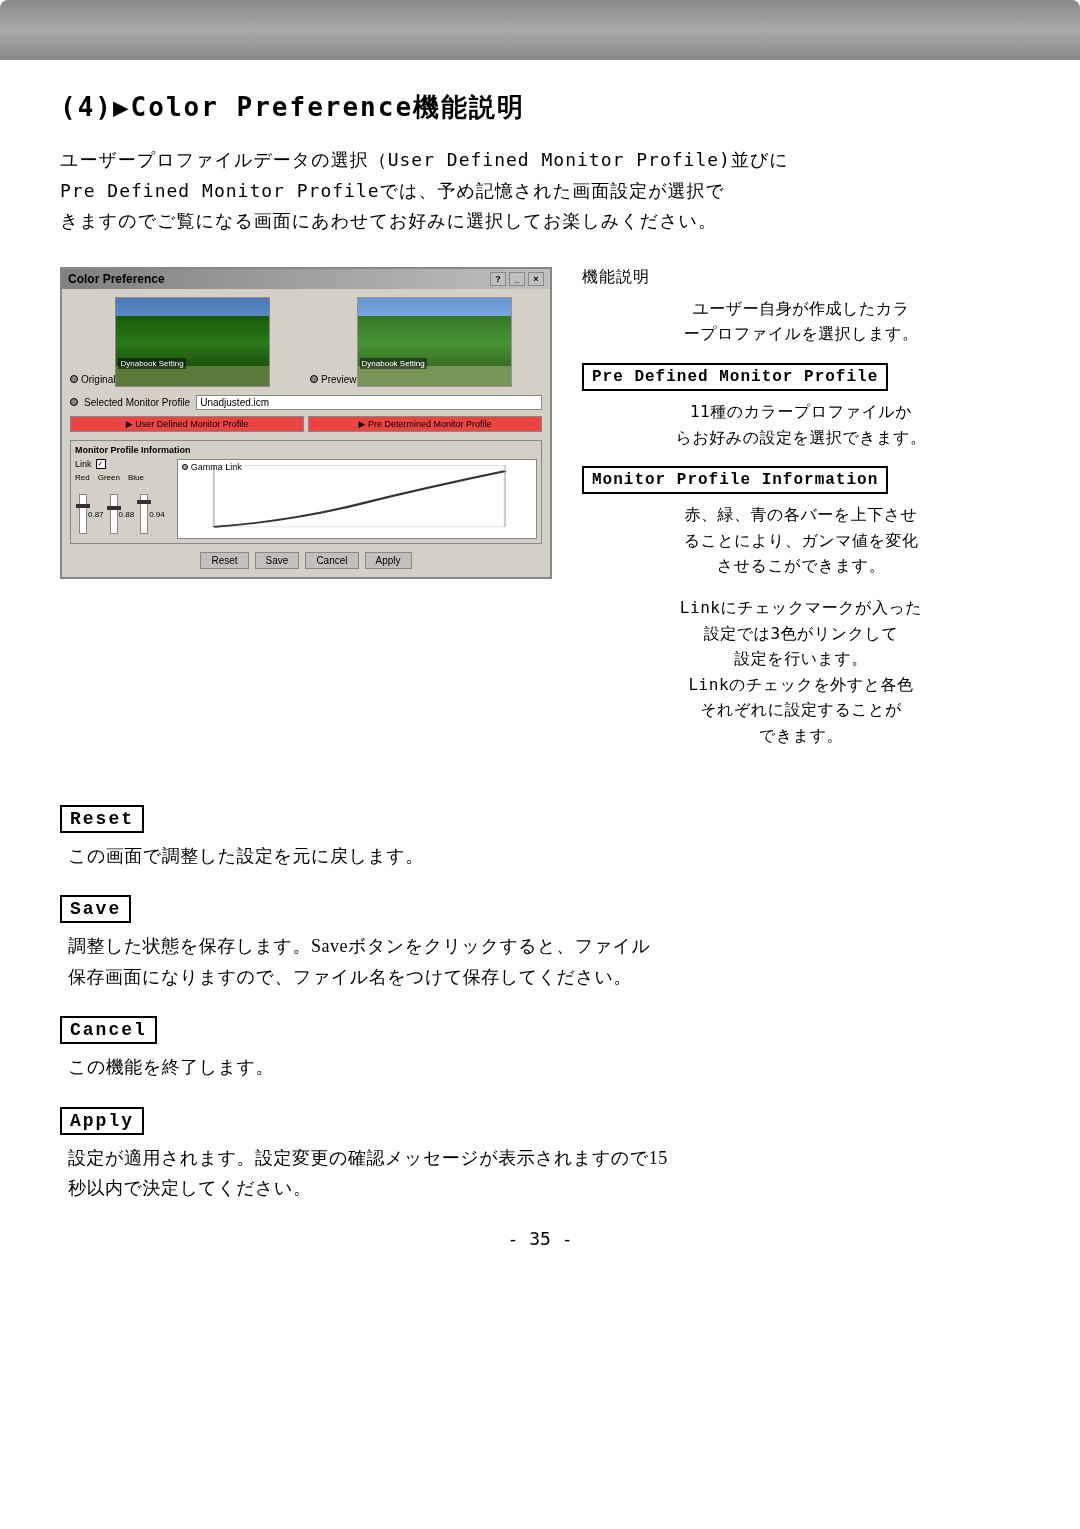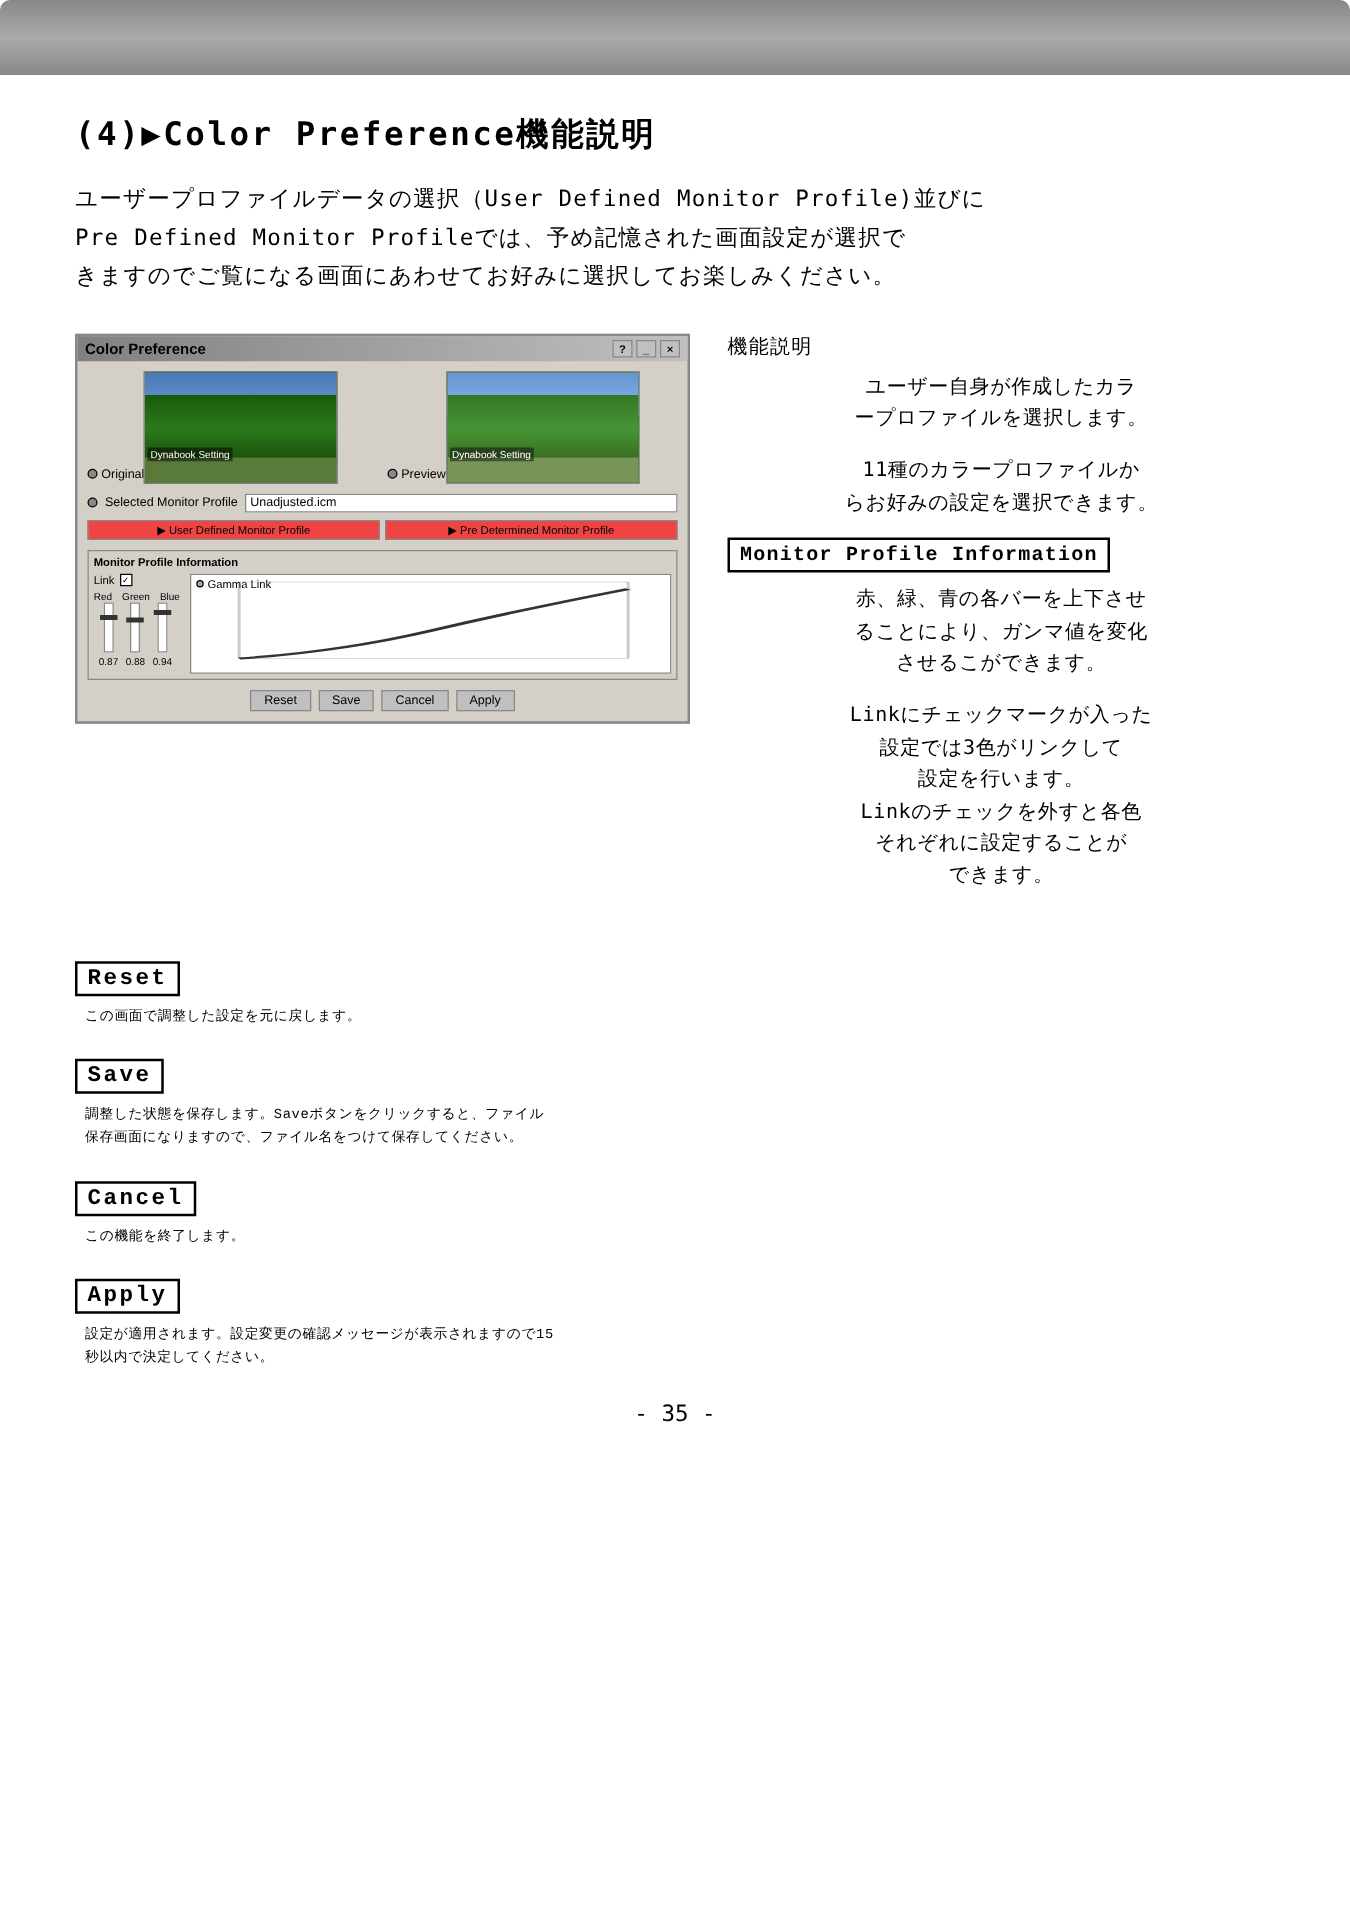--- a/index.html
+++ b/index.html
@@ -260,21 +260,21 @@
       display: flex;
       gap: 6px;
       align-items: flex-end;
       height: 50px;
       padding: 0 4px;
       margin-bottom: 2px;
     }
 
     .rgb-bar-group {
       display: flex;
-      flex-direction: column;
+      flex-direction: row;
       align-items: center;
       gap: 1px;
     }
 
     .bar-track {
       width: 8px;
       height: 40px;
       background: #fff;
       border: 1px solid #888;
       position: relative;
@@ -365,24 +365,24 @@
       padding: 2px 8px;
       display: inline-block;
       font-size: 18px;
       font-weight: bold;
       font-family: 'Courier New', monospace;
       letter-spacing: 2px;
       margin-bottom: 8px;
     }
 
     .button-desc {
-      font-size: 11px;
+      font-size: 18px;
       line-height: 1.7;
       margin-left: 8px;
-      font-family: Liberation Mono, monospace;
+      font-family: Liberation Serif, serif;
       letter-spacing: 0.5px;
     }
 
     
     .page-number {
       text-align: center;
       font-size: 18px;
       margin-top: 20px;
       font-family: 'MS Gothic', monospace, sans-serif;
     }
@@ -525,20 +525,21 @@
     <div class="descriptions-area">
       <div class="kino-label">機能説明</div>
 
       
       <div class="feature-desc">
         <span style="white-space: pre-line;">ユーザー自身が作成したカラ
 ープロファイルを選択します。</span>
       </div>
 
       
+      <div class="feature-box">Pre Defined Monitor Profile</div>
       <div class="feature-desc">
         <span style="white-space: pre-line;">11種のカラープロファイルか
 らお好みの設定を選択できます。</span>
       </div>
 
       
       <div class="feature-box">Monitor Profile Information</div>
       <div class="feature-desc">
         <span style="white-space: pre-line;">赤、緑、青の各バーを上下させ
 ることにより、ガンマ値を変化

